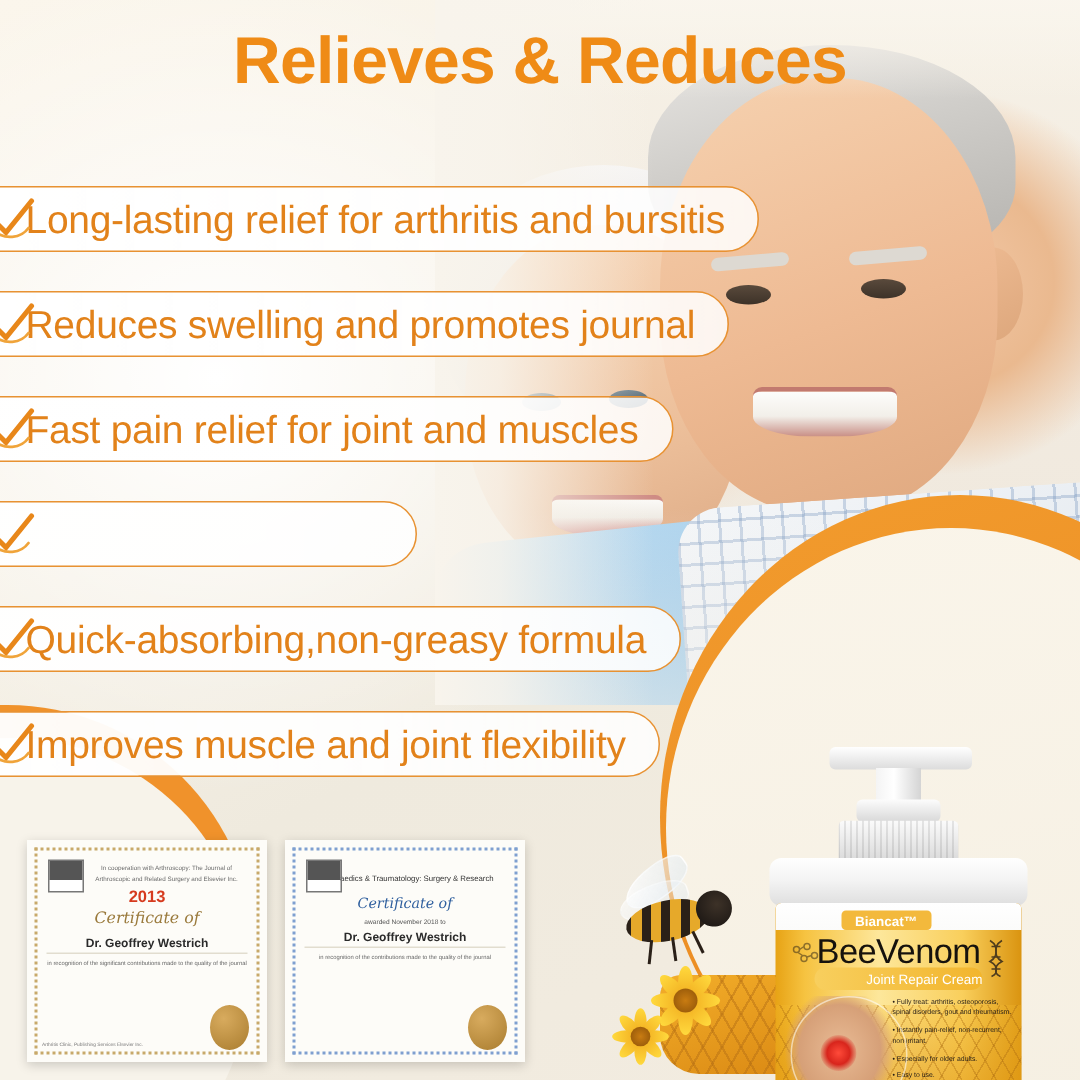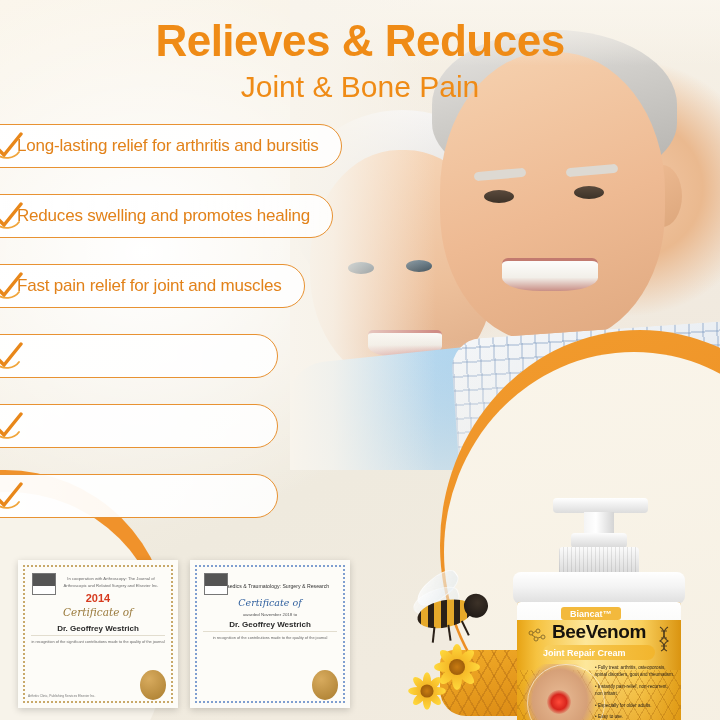--- a/index.html
+++ b/index.html
@@ -108,21 +108,21 @@
     display:flex;align-items:center;
     background:linear-gradient(90deg, rgba(255,255,255,.97) 0%, rgba(255,255,255,.93) 60%, rgba(255,255,255,.85) 100%);
     border:1.6px solid #e89232;border-radius:24px;
     box-sizing:border-box;padding-left:38px;
     width:max-content;min-width:300px;padding-right:22px;
   }
   .pill .check{
     position:absolute;left:12px;top:4px;width:34px;height:34px;
   }
   .pill .txt{
-    font-size:17px;color:#e2821a;white-space:nowrap;letter-spacing:-.2px;text-align:right;
+    font-size:26px;color:#e2821a;white-space:nowrap;letter-spacing:-.2px;text-align:right;
   }
 
   
   .swoosh-left{
     position:absolute;left:-160px;top:470px;width:330px;height:330px;
     border-radius:50%;background:#f0922b;z-index:2;
   }
   .swoosh-left-in{
     position:absolute;left:-152px;top:492px;width:318px;height:318px;
     border-radius:50%;background:#f7f3ea;z-index:3;
@@ -242,26 +242,26 @@
       repeating-linear-gradient(60deg, rgba(170,105,15,.35) 0 1px, rgba(255,255,255,0) 1px 10px),
       repeating-linear-gradient(-60deg, rgba(170,105,15,.35) 0 1px, rgba(255,255,255,0) 1px 10px),
       linear-gradient(180deg, rgba(246,190,50,.25), rgba(224,150,18,.75));
   }
   .brand-pill{
     position:absolute;left:44px;top:5px;background:#f3b93c;color:#fff;
     font-size:9px;font-weight:bold;padding:1.5px 9px;border-radius:3px;z-index:3;
   }
   .brand-name{
     position:absolute;left:0;right:0;top:19px;text-align:center;
-    font-size:19px;font-weight:bold;color:#16120d;letter-spacing:-.4px;z-index:3;
+    font-size:23px;font-weight:normal;color:#16120d;letter-spacing:-.4px;z-index:3;
   }
   .brand-sub{
-    position:absolute;left:26px;right:26px;top:43px;text-align:left;
+    position:absolute;left:26px;right:26px;top:43px;text-align:right;
     background:linear-gradient(90deg,#f8cf5e,#f2b52d);color:#fff;
-    font-size:9px;font-weight:bold;padding:2.5px 0;border-radius:9px;z-index:3;
+    font-size:9px;font-weight:normal;padding:2.5px 0;border-radius:9px;z-index:3;
   }
   .jar-bullets{
     position:absolute;right:6px;top:62px;width:86px;z-index:4;
     font-size:4.6px;color:#2a2118;line-height:1.62;
   }
   .jar-bullets li{margin-bottom:4px;}
   .jar-bullets ul{margin:0;padding-left:6px;list-style:none;}
   .jar-bullets li:before{content:"• ";}
   .knee{
     position:absolute;left:6px;top:62px;width:82px;height:72px;z-index:4;
@@ -320,21 +320,20 @@
     <div class="photo-fade"></div>
   </div>
 
   <div class="swoosh-right"></div>
   <div class="swoosh-right-in"></div>
   <div class="swoosh-left"></div>
   <div class="swoosh-left-in"></div>
 
   <div class="headline">
     <span class="l1">Relieves &amp; Reduces</span>
-    <span class="l2">Joint &amp; Bone Pain</span>
   </div>
 
   <div class="pills">
 
     <div class="pill">
       <span class="check">
         <svg viewBox="0 0 34 34" width="34" height="34">
           <path d="M4 17 L13 26 L30 5" stroke="#e8871a" stroke-width="3.4" fill="none" stroke-linecap="round"></path>
           <path d="M4 26 C11 31, 22 30, 27 24" stroke="#eea martial" stroke-width="0" fill="none"></path>
           <path d="M5 25 C12 31, 23 30, 28 23" stroke="#f0a43a" stroke-width="1.8" fill="none" stroke-linecap="round"></path>
@@ -343,21 +342,21 @@
       <span class="txt">Long-lasting relief for arthritis and bursitis</span>
     </div>
 
     <div class="pill">
       <span class="check">
         <svg viewBox="0 0 34 34" width="34" height="34">
           <path d="M4 17 L13 26 L30 5" stroke="#e8871a" stroke-width="3.4" fill="none" stroke-linecap="round"></path>
           <path d="M5 25 C12 31, 23 30, 28 23" stroke="#f0a43a" stroke-width="1.8" fill="none" stroke-linecap="round"></path>
         </svg>
       </span>
-      <span class="txt">Reduces swelling and promotes healing</span>
+      <span class="txt">Reduces swelling and promotes journal</span>
     </div>
 
     <div class="pill">
       <span class="check">
         <svg viewBox="0 0 34 34" width="34" height="34">
           <path d="M4 17 L13 26 L30 5" stroke="#e8871a" stroke-width="3.4" fill="none" stroke-linecap="round"></path>
           <path d="M5 25 C12 31, 23 30, 28 23" stroke="#f0a43a" stroke-width="1.8" fill="none" stroke-linecap="round"></path>
         </svg>
       </span>
       <span class="txt">Fast pain relief for joint and muscles</span>
@@ -372,41 +371,43 @@
       </span>
     </div>
 
     <div class="pill">
       <span class="check">
         <svg viewBox="0 0 34 34" width="34" height="34">
           <path d="M4 17 L13 26 L30 5" stroke="#e8871a" stroke-width="3.4" fill="none" stroke-linecap="round"></path>
           <path d="M5 25 C12 31, 23 30, 28 23" stroke="#f0a43a" stroke-width="1.8" fill="none" stroke-linecap="round"></path>
         </svg>
       </span>
+      <span class="txt">Quick-absorbing,non-greasy formula</span>
     </div>
 
     <div class="pill">
       <span class="check">
         <svg viewBox="0 0 34 34" width="34" height="34">
           <path d="M4 17 L13 26 L30 5" stroke="#e8871a" stroke-width="3.4" fill="none" stroke-linecap="round"></path>
           <path d="M5 25 C12 31, 23 30, 28 23" stroke="#f0a43a" stroke-width="1.8" fill="none" stroke-linecap="round"></path>
         </svg>
       </span>
+      <span class="txt">Improves muscle and joint flexibility</span>
     </div>
 
   </div>
 
   <div class="certs">
 
     <div class="cert">
       <div class="frame"></div>
       <div class="inner">
         <div class="logo"></div>
         <div class="toptxt" style="margin-left:26px;">In cooperation with Arthroscopy: The Journal of Arthroscopic and Related Surgery and Elsevier Inc.</div>
-        <div class="year">2014</div>
+        <div class="year">2013</div>
         <div class="ttl">Certificate of</div>
         <div class="name">Dr. Geoffrey Westrich</div>
         <div class="foot">in recognition of the significant contributions made to the quality of the journal</div>
       </div>
       <div class="tinyfoot">Arthritis Clinic, Publishing Services Elsevier Inc.</div>
       <div class="seal"></div>
     </div>
 
     <div class="cert blue">
       <div class="frame"></div>

